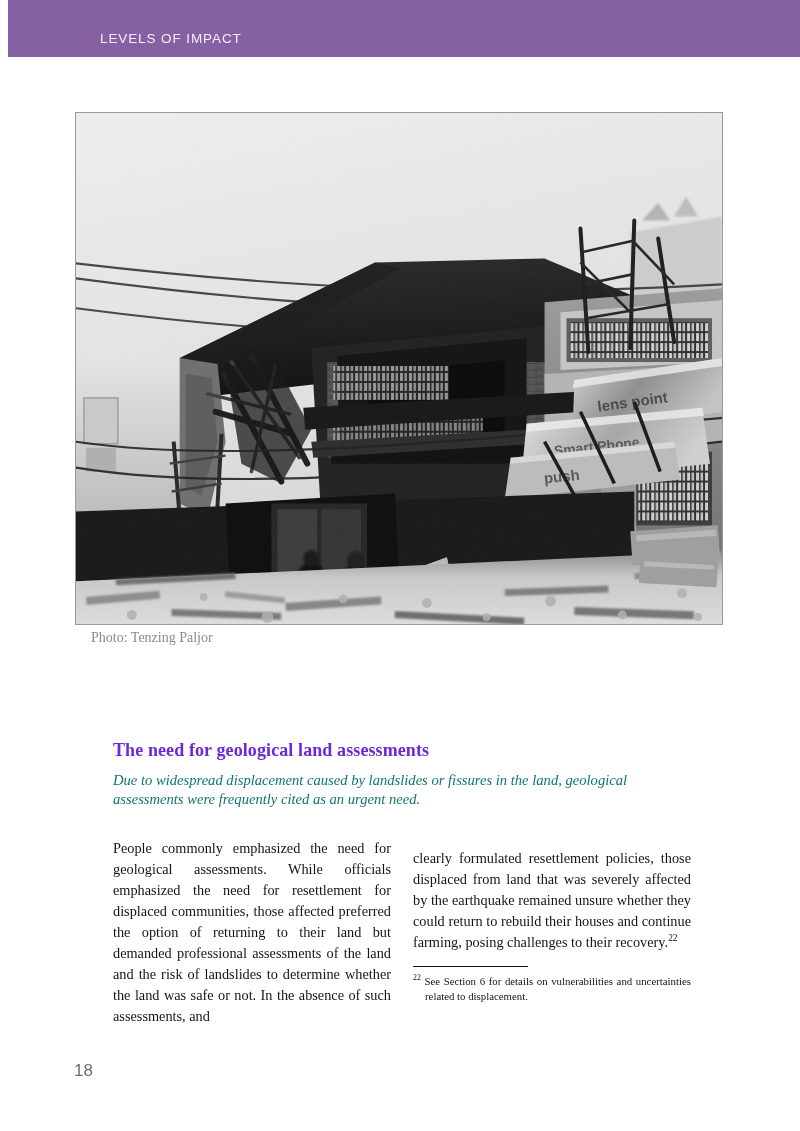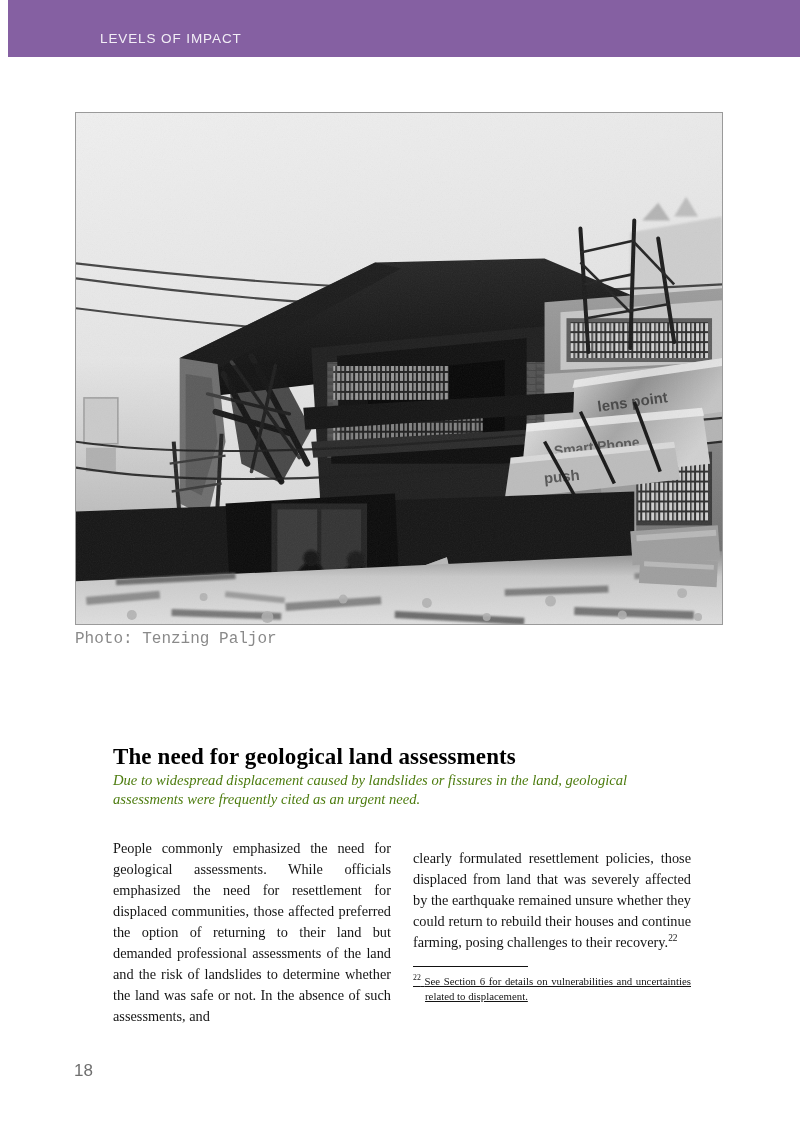--- a/index.html
+++ b/index.html
@@ -54,50 +54,50 @@
     overflow: hidden;
     background: #cfcfcf;
   }
   .photo-frame svg {
     display: block;
     width: 100%;
     height: 100%;
   }
   .photo-caption {
     position: absolute;
-    left: 0;
+    left: 16px;
     top: 518px;
-    font-family: Liberation Mono, monospace;
-    font-size: 16px;
+    font-family: Liberation Serif, serif;
+    font-size: 14px;
     color: #8a8a8a;
     white-space: nowrap;
   }
 
   
   .section-heading {
     position: absolute;
     left: 113px;
     top: 725px;
     width: 580px;
     font-family: "Liberation Serif", serif;
     font-weight: bold;
-    font-size: 23px;
-    color: #000000;
+    font-size: 18px;
+    color: #6d28d9;
     letter-spacing: 0.1px;
   }
   .section-standfirst {
     position: absolute;
     left: 113px;
     top: 756px;
     width: 578px;
     font-family: "Liberation Serif", serif;
     font-style: italic;
     font-size: 14.6px;
     line-height: 19.5px;
-    color: #4d7c0f;
+    color: #0f766e;
   }
 
   .columns {
     position: absolute;
     left: 113px;
     top: 838px;
     width: 578px;
     height: 200px;
   }
   .col {
@@ -138,21 +138,20 @@
   }
   .footnote-text {
     margin: 0;
     font-family: "Liberation Serif", serif;
     font-size: 10.8px;
     line-height: 15.2px;
     text-align: justify;
     color: #141414;
     padding-left: 12px;
     text-indent: -12px;
-    text-decoration: underline;
   }
   .footnote-text sup {
     font-size: 0.72em;
     vertical-align: super;
     line-height: 0;
   }
 
   .page-number {
     position: absolute;
     left: 74px;

